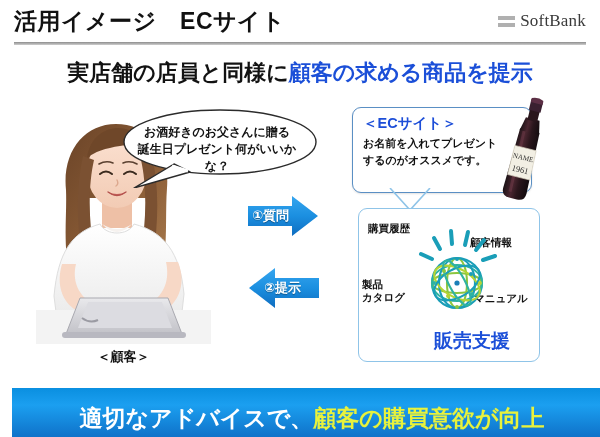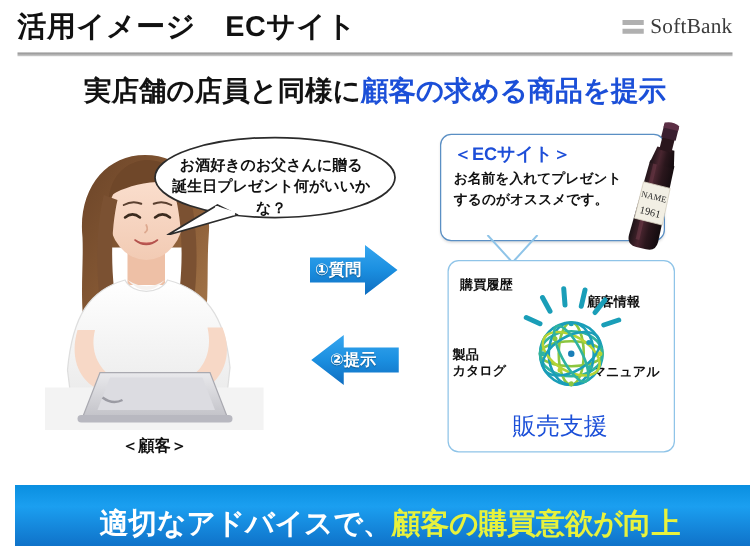--- a/index.html
+++ b/index.html
@@ -81,21 +81,21 @@
   }
   .net-lbl{position:absolute;font-size:10.5px;font-weight:bold;color:#111;line-height:13px;}
   #lbl-history{left:368px;top:222px;}
   #lbl-custinfo{left:470px;top:236px;}
   #lbl-catalog{left:362px;top:278px;}
   #lbl-manual{left:474px;top:292px;}
   #sphere{position:absolute;left:415px;top:228px;width:84px;height:90px;}
   #sphere svg{display:block;}
   #support-label{
     position:absolute;left:358px;top:328px;width:180px;text-align:center;
-    font-size:19px;font-weight:normal;color:#1b4fd8;
+    font-size:19px;font-weight:bold;color:#1b4fd8;padding-left:24px;
   }
 
   
   #banner{
     position:absolute;left:12px;top:388px;width:600px;height:61px;
     background:linear-gradient(to bottom,#0a8fe0 0%,#1b9ff0 28%,#1179cf 72%,#0b63bb 100%);
     display:flex;align-items:center;justify-content:center;
   }
   #banner .t{font-size:23px;font-weight:bold;white-space:nowrap;letter-spacing:0px;}
   #banner .w{color:#ffffff;}

